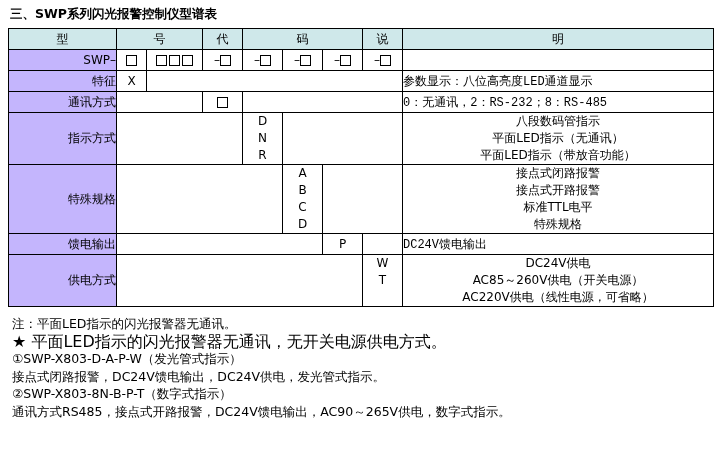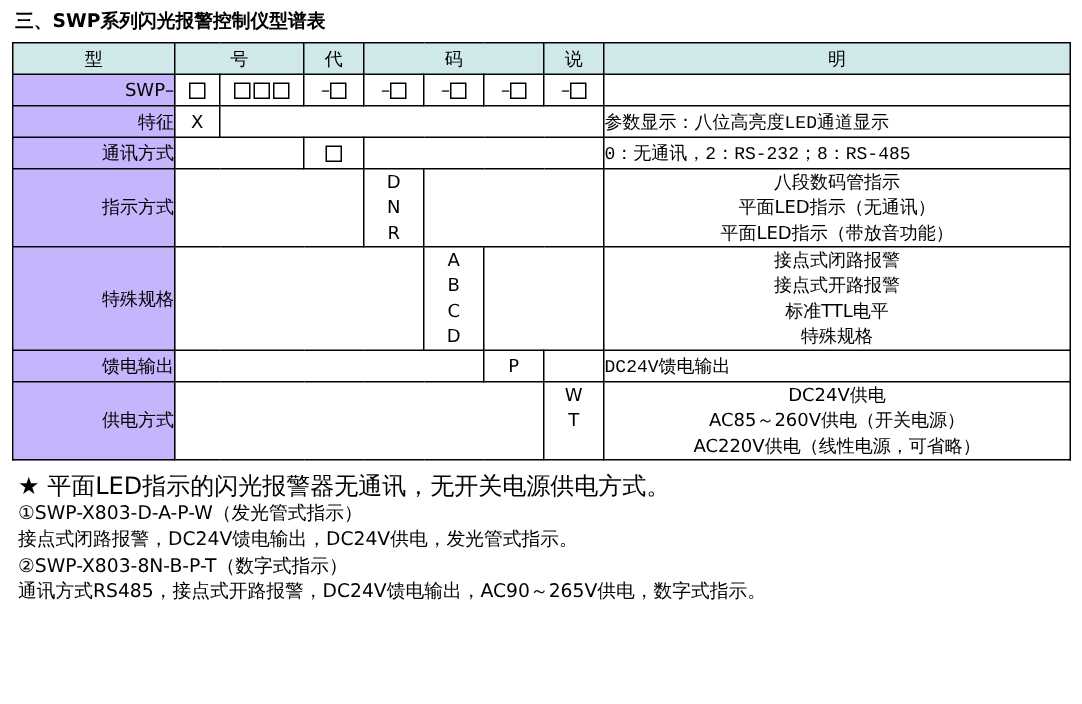--- a/index.html
+++ b/index.html
@@ -198,20 +198,21 @@
       <td class="multi cellpad">
         <div>DC24V供电</div>
         <div>AC85～260V供电（开关电源）</div>
         <div>AC220V供电（线性电源，可省略）</div>
       </td>
     </tr>
   </tbody>
     </table>
 
   <div class="notes">
+    <div>注：平面LED指示的闪光报警器无通讯。</div>
     <div class="star">★ 平面LED指示的闪光报警器无通讯，无开关电源供电方式。</div>
     <div>①SWP-X803-D-A-P-W（发光管式指示）</div>
     <div>接点式闭路报警，DC24V馈电输出，DC24V供电，发光管式指示。</div>
     <div>②SWP-X803-8N-B-P-T（数字式指示）</div>
     <div>通讯方式RS485，接点式开路报警，DC24V馈电输出，AC90～265V供电，数字式指示。</div>
   </div>
 
 </div>
 
 </body></html>

